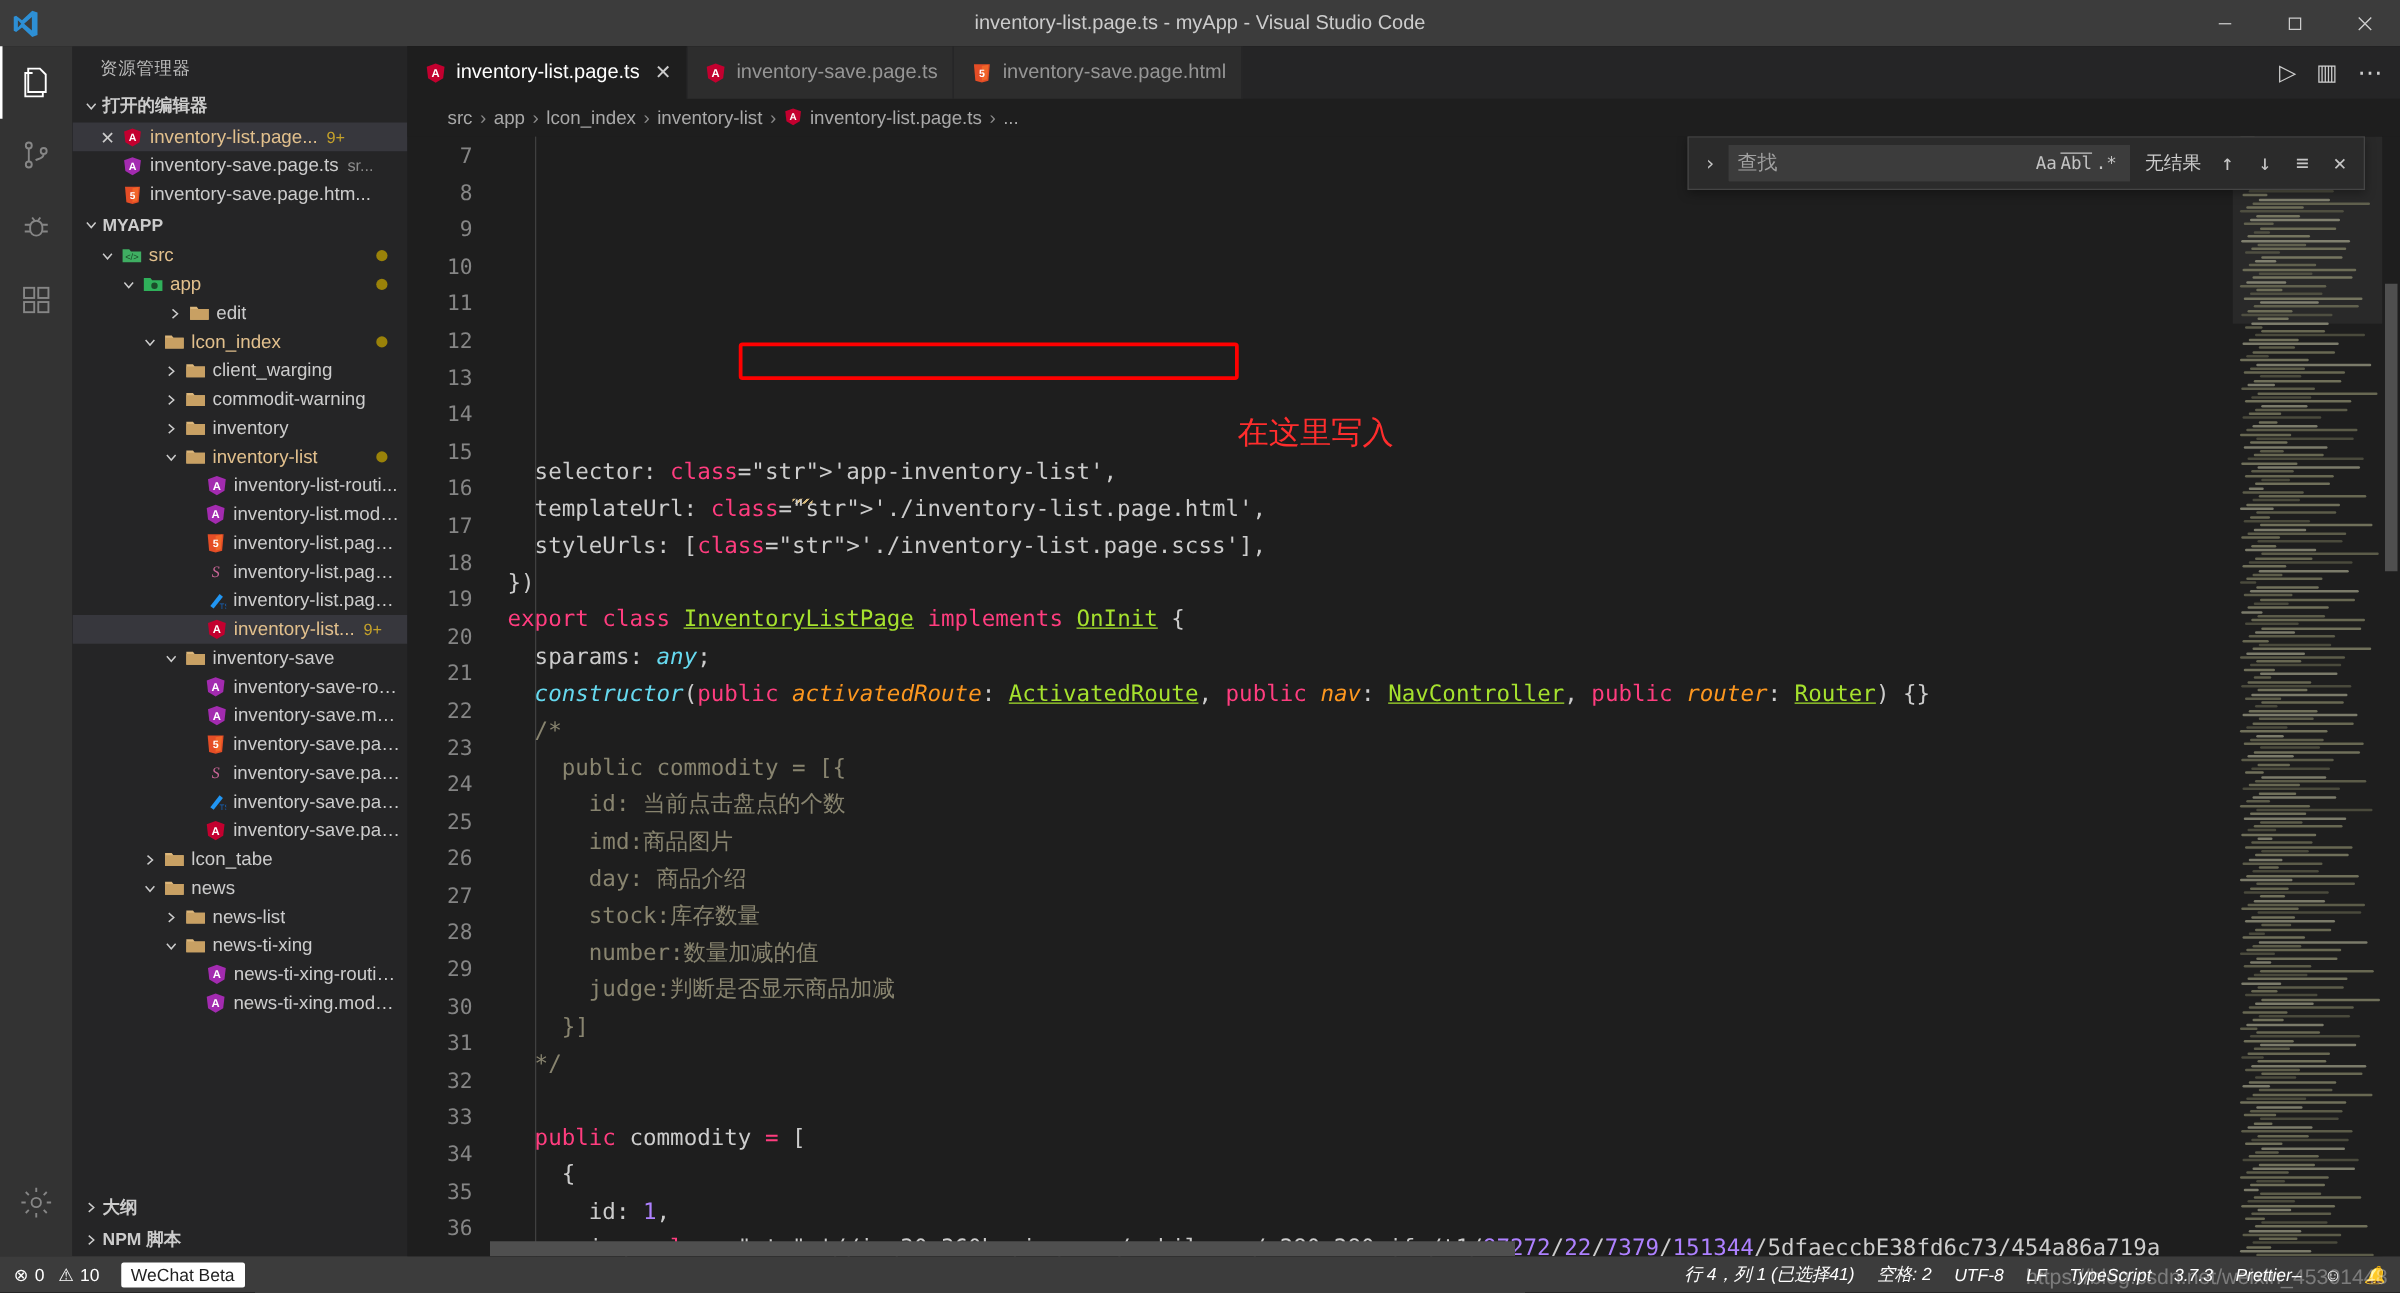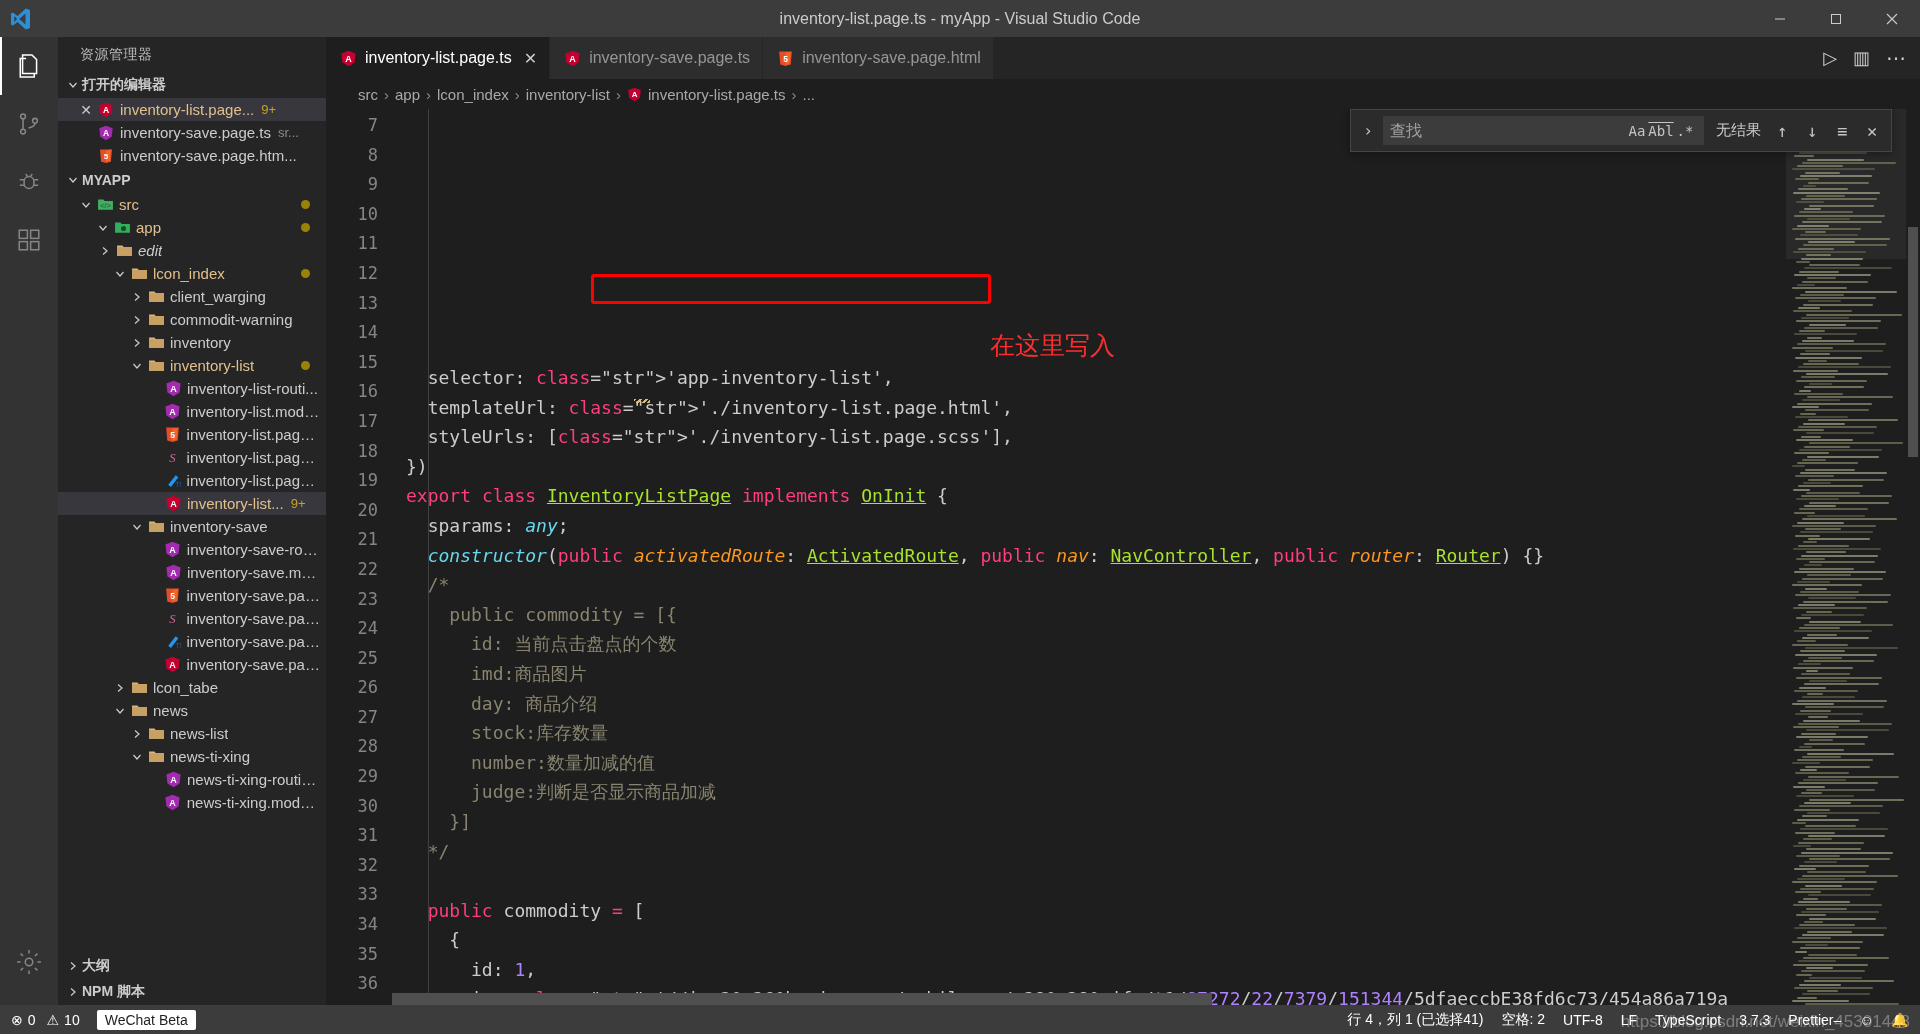--- a/index.html
+++ b/index.html
@@ -178,21 +178,21 @@
   .vscroll .thumb { position: absolute; left: 2px; right: 2px; background: #4f4f4f; border-radius: 0; }
   .hscroll { position:absolute; left:66px; right:134px; bottom:0; height:12px; }
   .hscroll .thumb { position:absolute; left:0; height:12px; background:#4f4f4f; }
 
   
   .statusbar {
     height: 29px; flex: 0 0 29px; background: #3c3c3c; display: flex; align-items: center;
     font-size: 14px; color: #ffffff; padding: 0 2px;
   }
   .sb-item { padding: 0 9px; height: 29px; display: flex; align-items: center; gap: 5px; white-space: nowrap; cursor: pointer;}
-  .sb-right { margin-left: auto; display: flex; align-items: flex-start; }
+  .sb-right { margin-left: auto; display: flex; align-items: flex-start; font-style: italic; }
   .wechat {
     background: #ffffff; color: #1f1f1f; padding: 2px 8px; font-size: 14px; border-radius: 2px;
     margin-left: 8px;
   }
   .watermark {
     position: absolute; right: 10px; bottom: 2px; font-size: 17px; color: rgba(255,255,255,.33);
     font-family: "Liberation Sans", sans-serif; pointer-events: none; white-space: nowrap;
   }
 </style>
 </head>
@@ -348,21 +348,21 @@
             </span>
             <span class="ico">
               <svg width="17" height="17" viewBox="0 0 16 16">
                 <path d="M1 3.2h5l1.3 1.6H15V13H1z" fill="#2fb05a"></path>
                 <circle cx="9" cy="9" r="2.4" fill="#1b4d2a"></circle>
               </svg>
             </span>
             <span class="lbl mod-yellow">app</span>
             <span class="dot"></span>
           </div>
-          <div class="row" style="padding-left: 38px; font-style: italic;">
+          <div class="row" style="padding-left: 73px;">
             <span class="chev">
               <svg width="12" height="12" viewBox="0 0 12 12">
                 <path d="M4 2.5 8 6 4 9.5" stroke="#ccc" stroke-width="1.2" fill="none"></path>
               </svg>
             </span>
             <span class="ico">
               <svg width="17" height="17" viewBox="0 0 16 16">
                 <path d="M1 3.2h5l1.3 1.6H15V13H1z" fill="#dcb67a"></path>
                 <path d="M1 4.8h14V13H1z" fill="#c8a063"></path>
               </svg>

